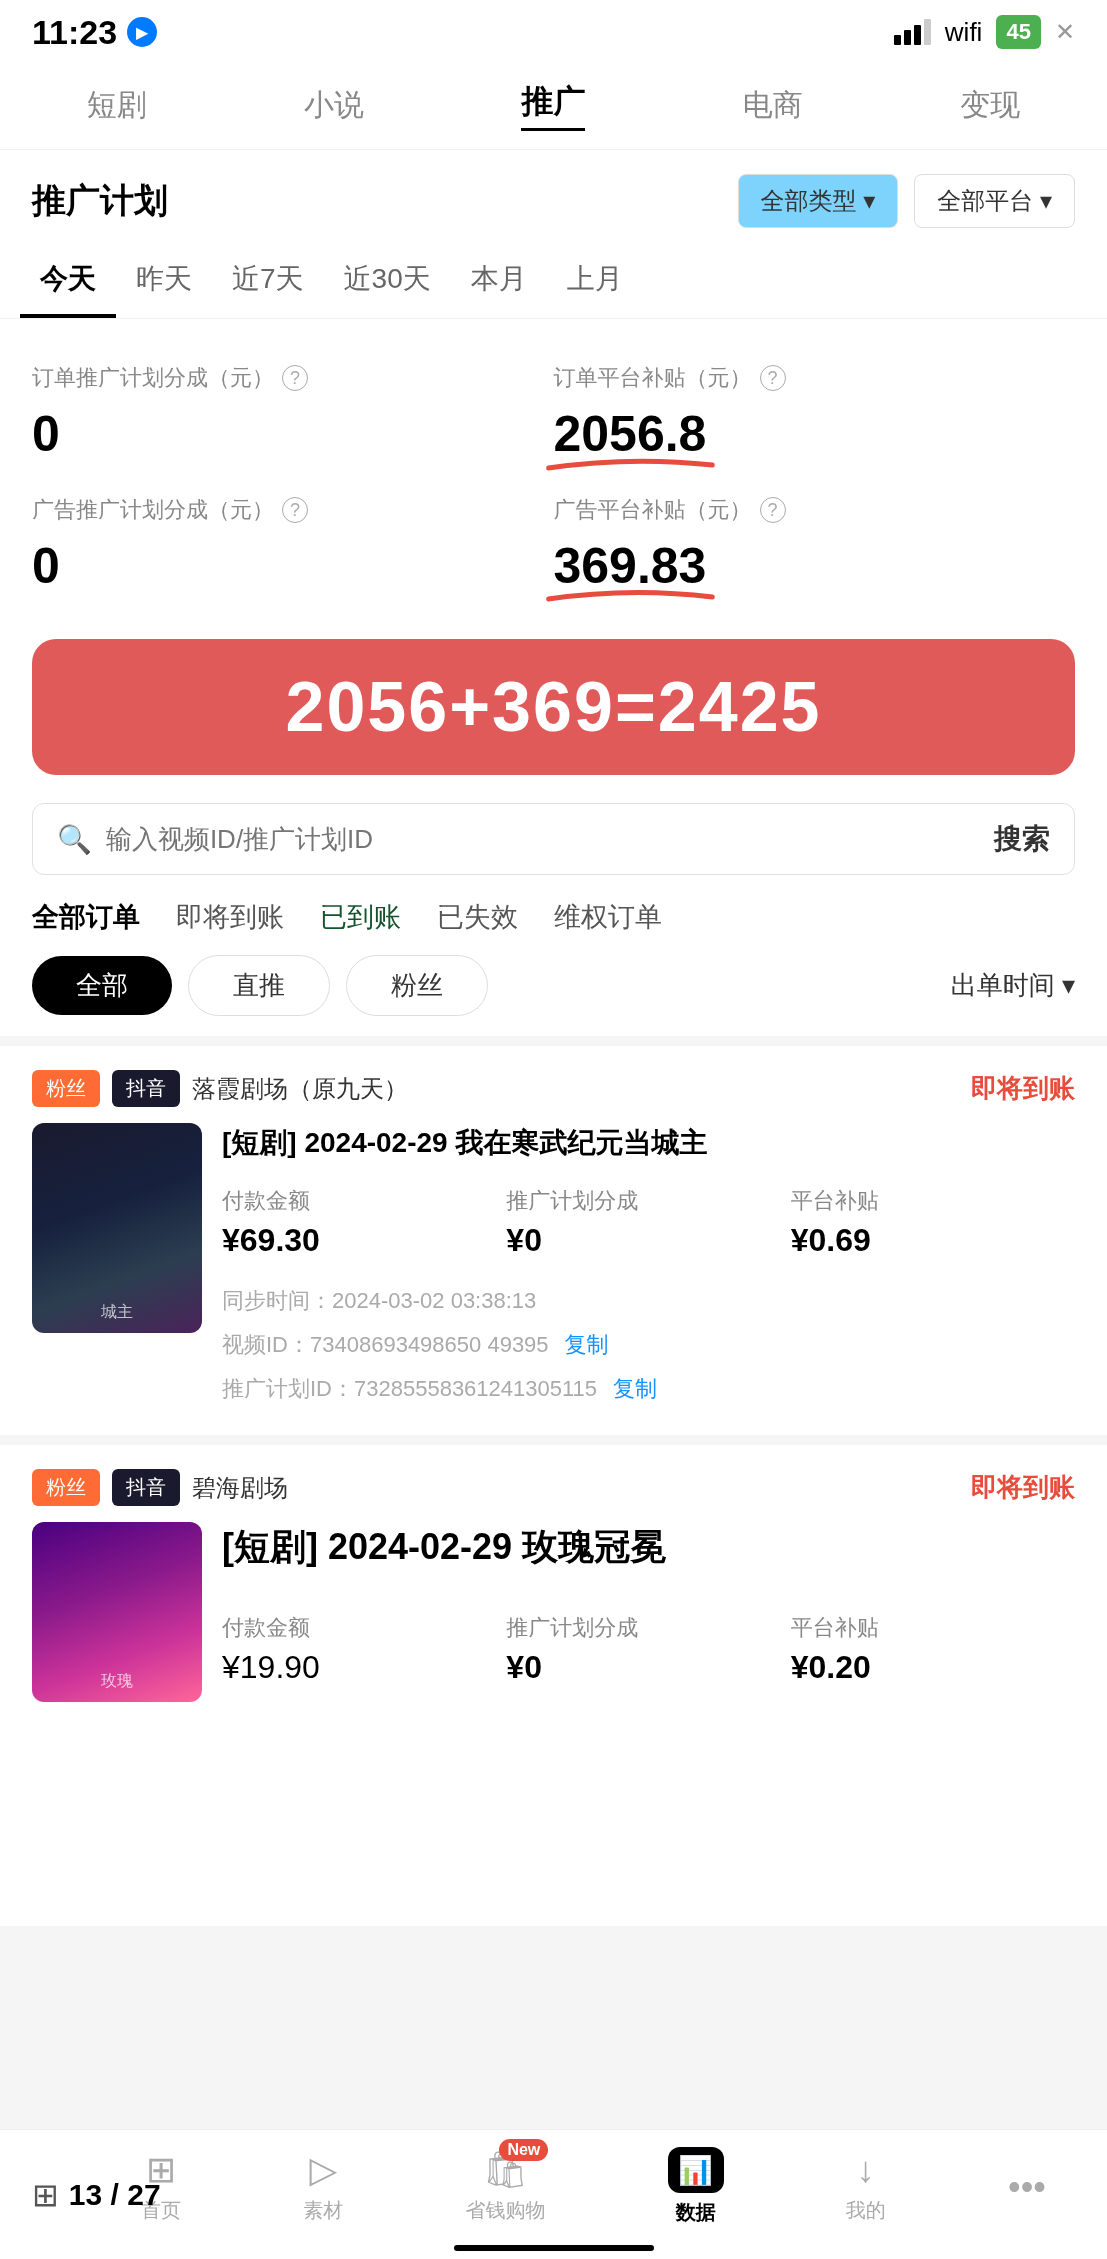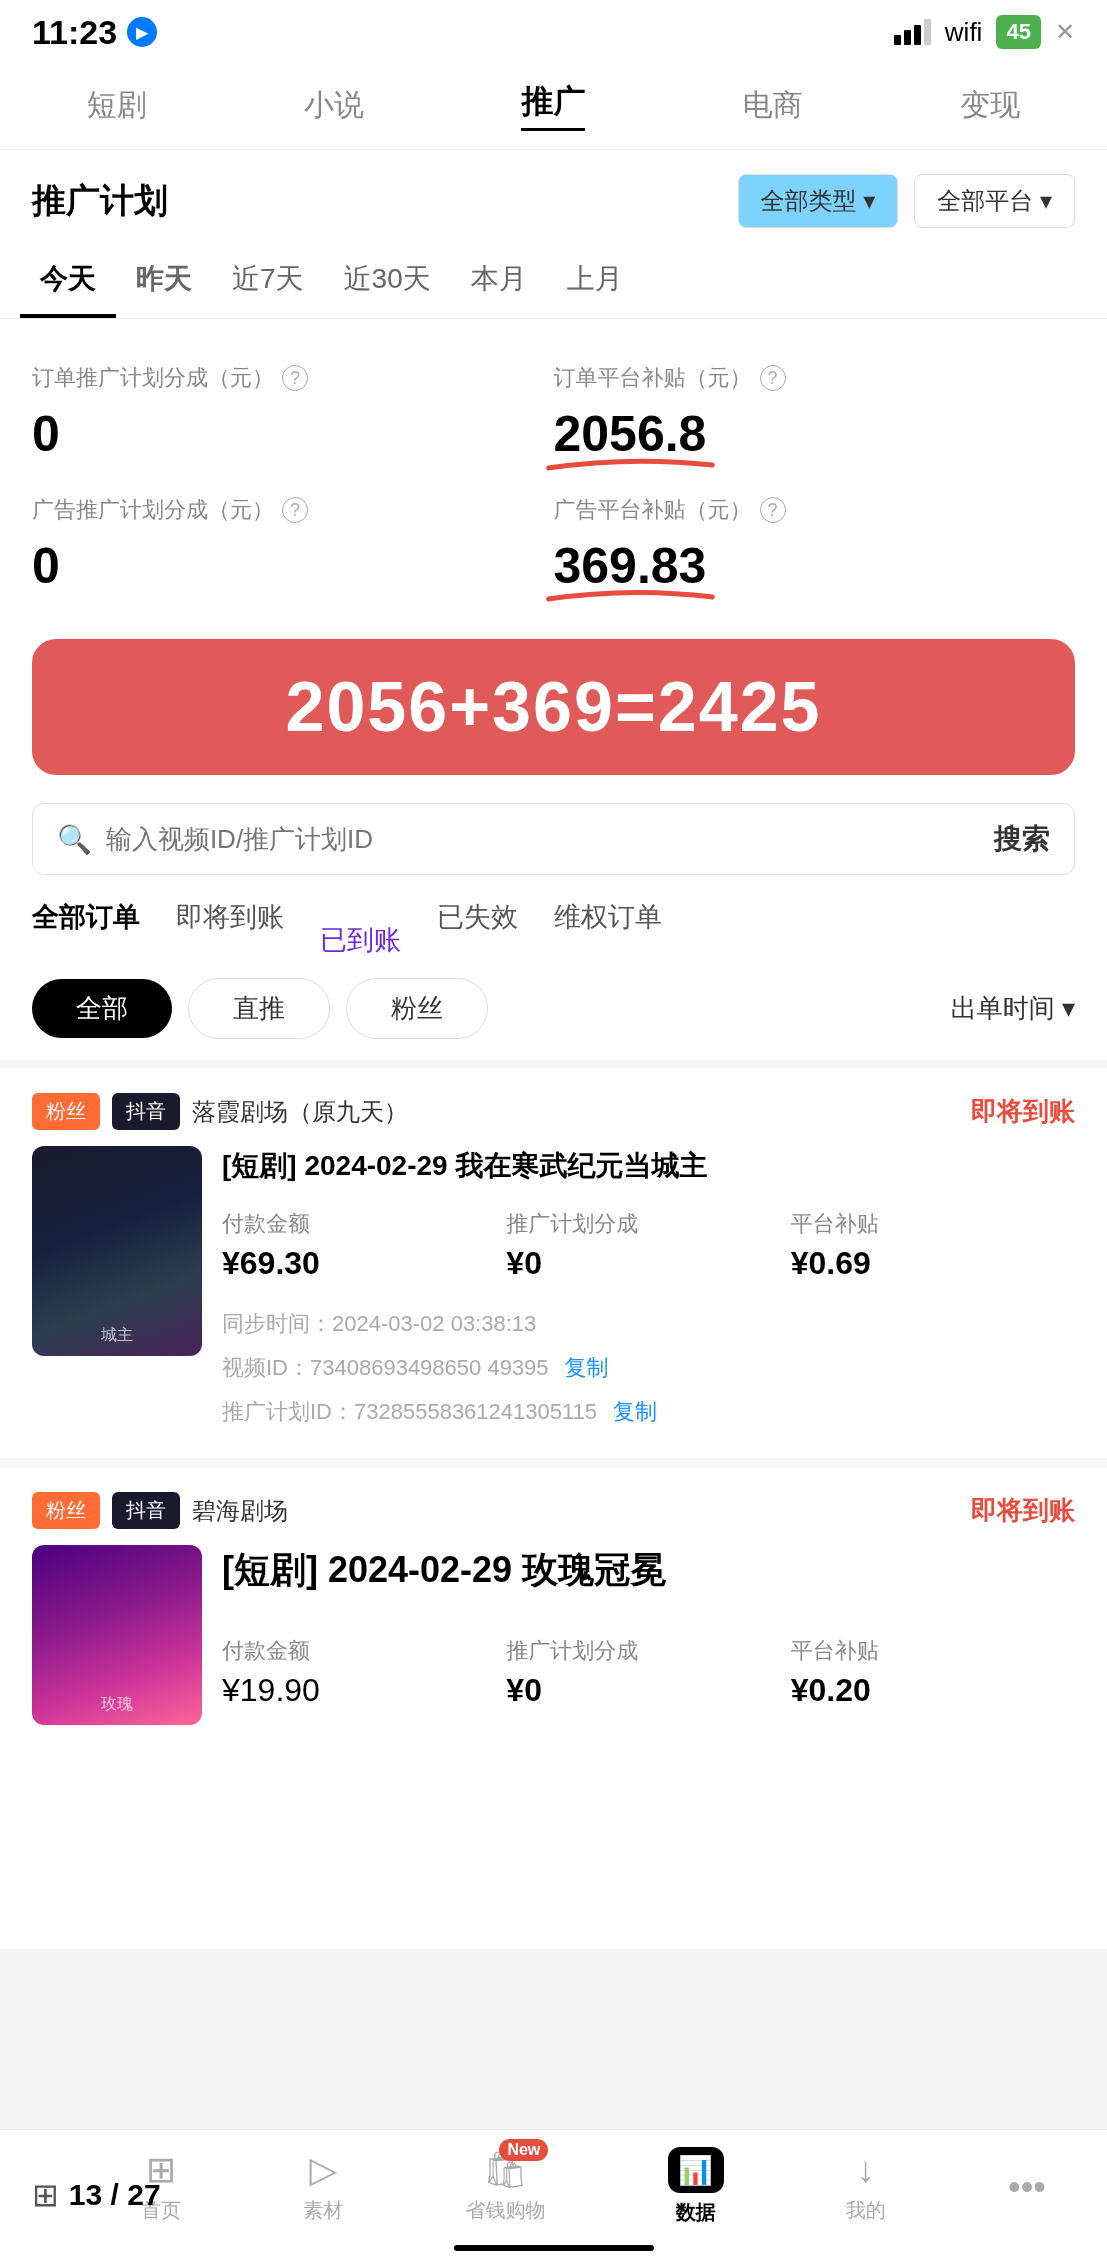--- a/index.html
+++ b/index.html
@@ -46,21 +46,21 @@
   <div style="display:flex; justify-content:space-between; align-items:center; padding:24px 32px 16px;">
     <span style="font-size:34px; font-weight:800; color:#000;">推广计划</span>
     <div style="display:flex; gap:16px;">
       <button style="border:1px solid #ddd; border-radius:8px; padding:10px 22px; font-size:24px; color:#333; background:#7dd3fc; cursor:pointer;">全部类型 ▾</button>
       <button style="border:1px solid #ddd; border-radius:8px; padding:10px 22px; font-size:24px; color:#333; background:white; cursor:pointer;">全部平台 ▾</button>
     </div>
   </div>
 
   <div style="display:flex; padding:0 20px; border-bottom:1px solid #f0f0f0;">
     <span style="font-size:28px; font-weight:800; color:#000; padding:16px 20px; cursor:pointer; border-bottom:4px solid #000; position:relative;">今天</span>
-    <span style="font-size:28px; color:#666; padding:16px 20px; cursor:pointer;font-weight:bold;">昨天</span>
+    <span style="font-size:28px; color:#666; padding:16px 20px; cursor:pointer;">昨天</span>
     <span style="font-size:28px; color:#666; padding:16px 20px; cursor:pointer;">近7天</span>
     <span style="font-size:28px; color:#666; padding:16px 20px; cursor:pointer;">近30天</span>
     <span style="font-size:28px; color:#666; padding:16px 20px; cursor:pointer;">本月</span>
     <span style="font-size:28px; color:#666; padding:16px 20px; cursor:pointer;">上月</span>
   </div>
 
   <div style="display:grid; grid-template-columns:1fr 1fr; padding:28px 32px 20px;">
 
     <div style="padding:16px 0;">
       <div style="display:flex; align-items:center; gap:8px; margin-bottom:12px;">
@@ -111,21 +111,21 @@
 
   <div style="margin:0 32px 24px; border:1px solid #e0e0e0; border-radius:12px; display:flex; align-items:center; padding:16px 24px; gap:14px; background:white;">
     <span style="font-size:28px; color:#aaa;">🔍</span>
     <input type="text" style="flex: 1 1 0%; font-size: 26px; color: rgb(170, 170, 170); border: none; outline: none; background: transparent;" placeholder="输入视频ID/推广计划ID">
     <span style="font-size:28px; color:#333; font-weight:700; cursor:pointer;">搜索</span>
   </div>
 
   <div style="display:flex; gap:36px; padding:0 32px 20px; overflow-x:auto;">
     <span style="font-size:27px; font-weight:800; color:#000; cursor:pointer; white-space:nowrap;">全部订单</span>
     <span style="font-size:27px; color:#555; cursor:pointer; white-space:nowrap;">即将到账</span>
-    <span style="font-size:27px; color:#6d28d9; cursor:pointer; white-space:nowrap;margin-top:23px;">已到账</span>
+    <span style="font-size:27px; color:#14532d; cursor:pointer; white-space:nowrap;">已到账</span>
     <span style="font-size:27px; color:#555; cursor:pointer; white-space:nowrap;">已失效</span>
     <span style="font-size:27px; color:#555; cursor:pointer; white-space:nowrap;">维权订单</span>
   </div>
 
   <div style="display:flex; align-items:center; padding:0 32px 20px; gap:16px;">
     <button style="border-radius:40px; padding:12px 44px; font-size:26px; background:#000; color:white; border:none; cursor:pointer;">全部</button>
     <button style="border-radius:40px; padding:12px 44px; font-size:26px; background:white; color:#333; border:1px solid #ddd; cursor:pointer;">直推</button>
     <button style="border-radius:40px; padding:12px 44px; font-size:26px; background:white; color:#333; border:1px solid #ddd; cursor:pointer;">粉丝</button>
     <span style="margin-left:auto; font-size:26px; color:#333; cursor:pointer;">出单时间 ▾</span>
   </div>

